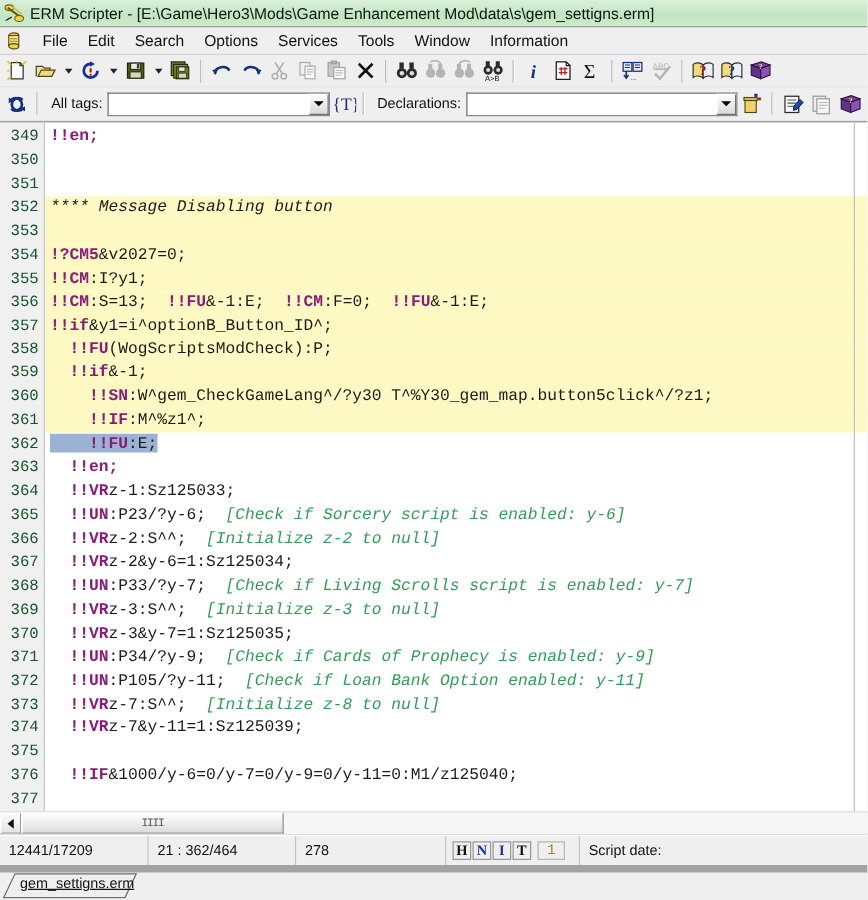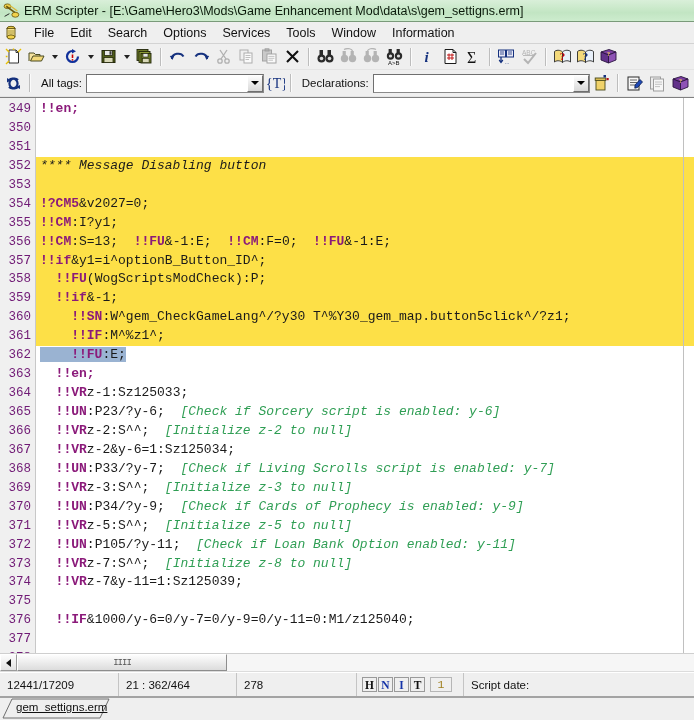--- a/index.html
+++ b/index.html
@@ -171,21 +171,21 @@
     box-sizing: border-box;
     padding-top: 2px;
   }
   .gutter .ln {
     height: 18.95px;
     line-height: 18.95px;
     text-align: right;
     padding-right: 4px;
     font-family: "Liberation Mono", monospace;
     font-size: 12.5px;
-    color: #701a75;
+    color: #14532d;
     box-sizing: border-box;
   }
   .codearea {
     flex: 1 1 auto;
     position: relative;
     overflow: hidden;
     padding-top: 2px;
     background: #fff;
   }
   .code-line {
@@ -196,21 +196,21 @@
     font-size: 13px;
     padding-left: 4px;
     box-sizing: border-box;
   }
   .code-line .seg { white-space: pre; }
   .t-cmd   { color: #8b1a7a; font-weight: bold; }
   .t-plain { color: #1a1a1a; }
   .t-cmt   { color: #2f9e54; font-style: italic; }
   .t-hdr   { color: #1a1a1a; font-style: italic; }
   .sel     { background: #9ab3d2; }
-  .fullsel { background: #fde047; }
+  .fullsel { background: #fef9c3; }
   .margin-line {
     position: absolute;
     top: 0; bottom: 0;
     left: 647px;
     width: 1px;
     background: #c0c0c0;
   }
 
   
   .hscroll {
@@ -300,21 +300,21 @@
   .flag.on  { color: #1533a8; }
   .flag.off { color: #111; }
   .flag.num { color: #a08020; border-color:#b6b6b6; font-family:"Liberation Mono",monospace; font-weight:normal;}
 
   
   .tabstrip {
     flex: 0 0 22px;
     height: 22px;
     background: #efefef;
     position: relative;
-    border-top: 2px solid #a3a3a3;
+    border-top: 6px solid #a3a3a3;
   }
   .tab-shape {
     position:absolute;
     left:2px; top:0;
     width:118px; height:21px;
   }
   .tab-text {
     position:absolute;
     left:16px; top:3px;
     font-size:11.5px;
@@ -686,22 +686,22 @@
           <div class="code-line fullsel"><span><span class="seg t-plain">    </span><span class="seg t-cmd">!!SN</span><span class="seg t-plain">:W^gem_CheckGameLang^/?y30 T^%Y30_gem_map.button5click^/?z1;</span></span></div>
           <div class="code-line fullsel"><span><span class="seg t-plain">    </span><span class="seg t-cmd">!!IF</span><span class="seg t-plain">:M^%z1^;</span></span></div>
           <div class="code-line"><span class="sel"><span class="seg t-plain">    </span><span class="seg t-cmd">!!FU</span><span class="seg t-plain">:E;</span></span></div>
           <div class="code-line"><span><span class="seg t-plain">  </span><span class="seg t-cmd">!!en;</span></span></div>
           <div class="code-line"><span><span class="seg t-plain">  </span><span class="seg t-cmd">!!VR</span><span class="seg t-plain">z-1:Sz125033;</span></span></div>
           <div class="code-line"><span><span class="seg t-plain">  </span><span class="seg t-cmd">!!UN</span><span class="seg t-plain">:P23/?y-6;  </span><span class="seg t-cmt">[Check if Sorcery script is enabled: y-6]</span></span></div>
           <div class="code-line"><span><span class="seg t-plain">  </span><span class="seg t-cmd">!!VR</span><span class="seg t-plain">z-2:S^^;  </span><span class="seg t-cmt">[Initialize z-2 to null]</span></span></div>
           <div class="code-line"><span><span class="seg t-plain">  </span><span class="seg t-cmd">!!VR</span><span class="seg t-plain">z-2&amp;y-6=1:Sz125034;</span></span></div>
           <div class="code-line"><span><span class="seg t-plain">  </span><span class="seg t-cmd">!!UN</span><span class="seg t-plain">:P33/?y-7;  </span><span class="seg t-cmt">[Check if Living Scrolls script is enabled: y-7]</span></span></div>
           <div class="code-line"><span><span class="seg t-plain">  </span><span class="seg t-cmd">!!VR</span><span class="seg t-plain">z-3:S^^;  </span><span class="seg t-cmt">[Initialize z-3 to null]</span></span></div>
+          <div class="code-line"><span><span class="seg t-plain">  </span><span class="seg t-cmd">!!VR</span><span class="seg t-plain">z-3&amp;y-7=1:Sz125035;</span></span></div>
           <div class="code-line"><span><span class="seg t-plain">  </span><span class="seg t-cmd">!!UN</span><span class="seg t-plain">:P34/?y-9;  </span><span class="seg t-cmt">[Check if Cards of Prophecy is enabled: y-9]</span></span></div>
-          <div class="code-line"><span><span class="seg t-plain">  </span><span class="seg t-cmd">!!VR</span><span class="seg t-plain">z-5:S^^;  </span><span class="seg t-cmt">[Initialize z-5 to null]</span></span></div>
           <div class="code-line"><span><span class="seg t-plain">  </span><span class="seg t-cmd">!!UN</span><span class="seg t-plain">:P105/?y-11;  </span><span class="seg t-cmt">[Check if Loan Bank Option enabled: y-11]</span></span></div>
           <div class="code-line"><span><span class="seg t-plain">  </span><span class="seg t-cmd">!!VR</span><span class="seg t-plain">z-7:S^^;  </span><span class="seg t-cmt">[Initialize z-8 to null]</span></span></div>
           <div class="code-line"><span><span class="seg t-plain">  </span><span class="seg t-cmd">!!VR</span><span class="seg t-plain">z-7&amp;y-11=1:Sz125039;</span></span></div>
           <div class="code-line">&nbsp;</div>
           <div class="code-line"><span><span class="seg t-plain">  </span><span class="seg t-cmd">!!IF</span><span class="seg t-plain">&amp;1000/y-6=0/y-7=0/y-9=0/y-11=0:M1/z125040;</span></span></div>
         </div>
     </div>
 
     <div class="hscroll">
       <div class="hs-btn">

